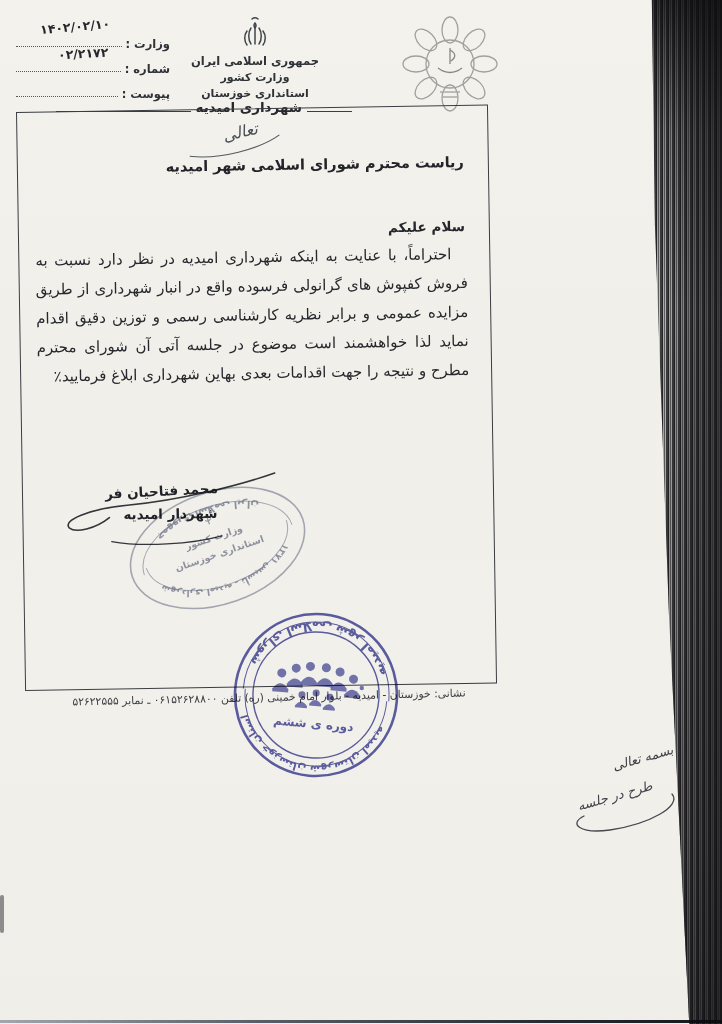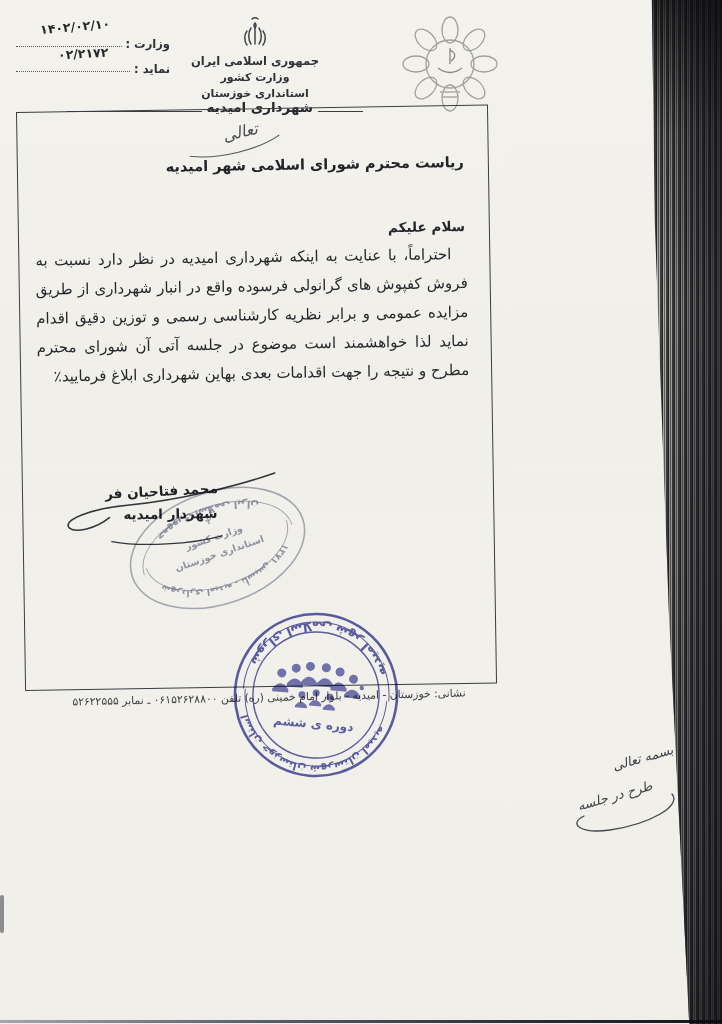--- a/index.html
+++ b/index.html
@@ -40,21 +40,21 @@
   .meta-value.v-date{left:24px;top:-7px;transform:rotate(-5deg);}
   .meta-value.v-num{left:42px;top:-5px;transform:rotate(-3deg);}
 
   
   .lh{position:absolute;left:175px;top:16px;width:160px;text-align:center;color:#2f3237;}
   .lh .emblem{display:block;margin:0 auto;}
   .lh-line{font-weight:700;}
   .lh-line.l1{font-size:11.5px;margin-top:2px;}
   .lh-line.l2{font-size:11px;margin-top:3px;}
   .lh-line.l3{font-size:11px;margin-top:3px;}
-  .lh-muni{position:absolute;left:67px;top:99px;width:296px;display:flex;align-items:center;gap:5px;}
+  .lh-muni{position:absolute;left:56px;top:99px;width:296px;display:flex;align-items:center;gap:5px;}
   .lh-muni .muni-text{font-size:13.5px;font-weight:800;color:#26282d;white-space:nowrap;}
   .lh-muni .rule{border-top:1.6px solid #3a3d42;margin-top:8px;height:0;}
   .lh-muni .rule.r-long{flex:3;}
   .lh-muni .rule.r-short{flex:1;}
 
   .muni-logo{position:absolute;left:394px;top:12px;opacity:.8;}
 
   
   .letter-box{
     position:absolute;left:16px;top:112px;width:470px;height:577px;
@@ -95,23 +95,27 @@
   <div class="scan-bottom-line"></div>
   <div class="left-scan-mark"></div>
 
   <div class="meta">
     <div class="meta-row">
       <span class="meta-label">وزارت :</span>
       <span class="meta-dots"></span>
       <span class="meta-value v-date">۱۴۰۲/۰۲/۱۰</span>
     </div>
     <div class="meta-row">
-      <span class="meta-label">نماید :</span>
+      <span class="meta-label">شماره :</span>
       <span class="meta-dots"></span>
       <span class="meta-value v-num">۰۲/۲۱۷۲</span>
+    </div>
+    <div class="meta-row">
+      <span class="meta-label">پیوست :</span>
+      <span class="meta-dots"></span>
     </div>
   </div>
 
   <div class="lh">
     <svg class="emblem" width="30" height="36" viewBox="0 0 30 36">
       <g stroke="#41454b" fill="none" stroke-width="1.5" stroke-linecap="round">
         <path d="M12,3 q3,-2.5 6,0"></path>
         <path d="M15,7 q2,2.5 0,5 q-2,-2.5 0,-5"></path>
         <path d="M15,10 V28"></path>
         <path d="M11,12 C8,16 8,24 11,28"></path>

